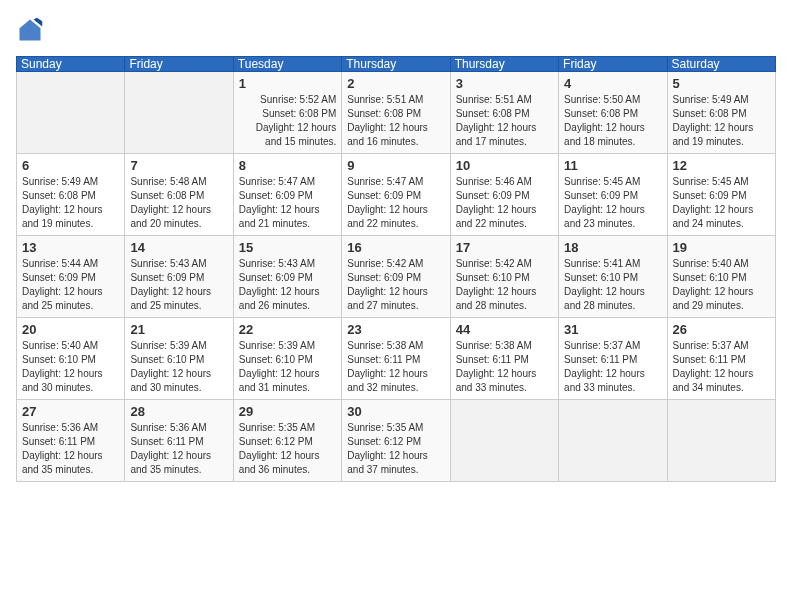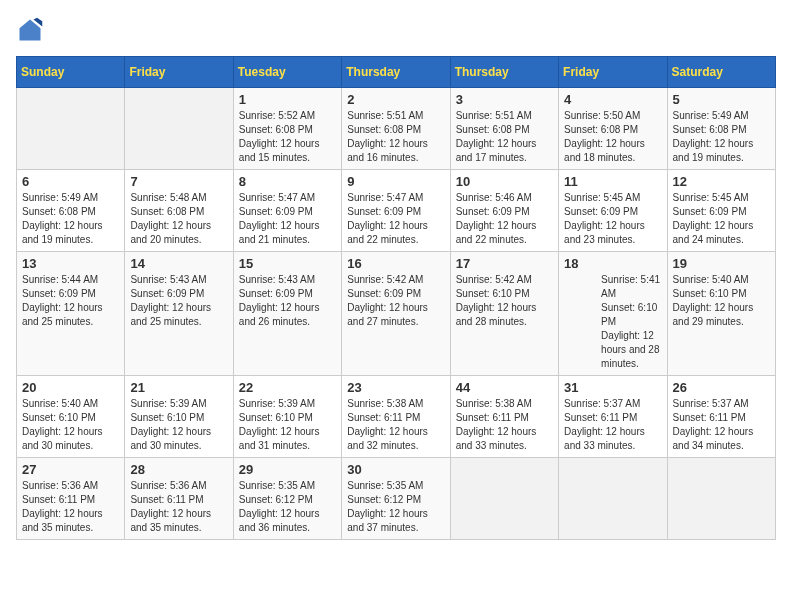--- a/index.html
+++ b/index.html
@@ -53,25 +53,25 @@
       font-size: 14px;
       color: #555;
     }
     table {
       width: 100%;
       border-collapse: collapse;
       font-size: 10.5px;
     }
     thead tr th {
       background-color: #2a6bbf;
-      color: #fde047;
-      padding: 8px 4px;
+      color: #ffffff;
+      padding: 0 4px;
       text-align: left;
       font-size: 12px;
-      font-weight: bold;
+      font-weight: normal;
       border: 1px solid #1e55a0;
     }
     tbody tr td {
       border: 1px solid #ccc;
       vertical-align: top;
       padding: 4px 5px;
       width: 108px;
       min-height: 70px;
       color: #333;
     }
@@ -127,21 +127,21 @@
         <th>Friday</th>
         <th>Saturday</th>
       </tr>
   </thead>
   <tbody id="calendar-body">
   <tr>
         <td class="empty-cell"></td>
         <td class="empty-cell"></td>
         <td>
           <span class="day-num">1</span>
-          <div class="day-info" style="white-space: pre-line;">Sunrise: 5:52 AM
+          <div class="day-info" style="white-space: pre-line; text-align: right;">Sunrise: 5:52 AM
 Sunset: 6:08 PM
 Daylight: 12 hours and 15 minutes.</div>
         </td>
         <td>
           <span class="day-num">2</span>
           <div class="day-info" style="white-space: pre-line;">Sunrise: 5:51 AM
 Sunset: 6:08 PM
 Daylight: 12 hours and 16 minutes.</div>
         </td>
         <td>
@@ -233,21 +233,21 @@
 Daylight: 12 hours and 27 minutes.</div>
         </td>
         <td>
           <span class="day-num">17</span>
           <div class="day-info" style="white-space: pre-line;">Sunrise: 5:42 AM
 Sunset: 6:10 PM
 Daylight: 12 hours and 28 minutes.</div>
         </td>
         <td>
           <span class="day-num">18</span>
-          <div class="day-info" style="white-space: pre-line; margin-left: 37px;">Sunrise: 5:41 AM
+          <div class="day-info" style="white-space: pre-line;">Sunrise: 5:41 AM
 Sunset: 6:10 PM
 Daylight: 12 hours and 28 minutes.</div>
         </td>
         <td>
           <span class="day-num">19</span>
           <div class="day-info" style="white-space: pre-line;">Sunrise: 5:40 AM
 Sunset: 6:10 PM
 Daylight: 12 hours and 29 minutes.</div>
         </td>
       </tr>

